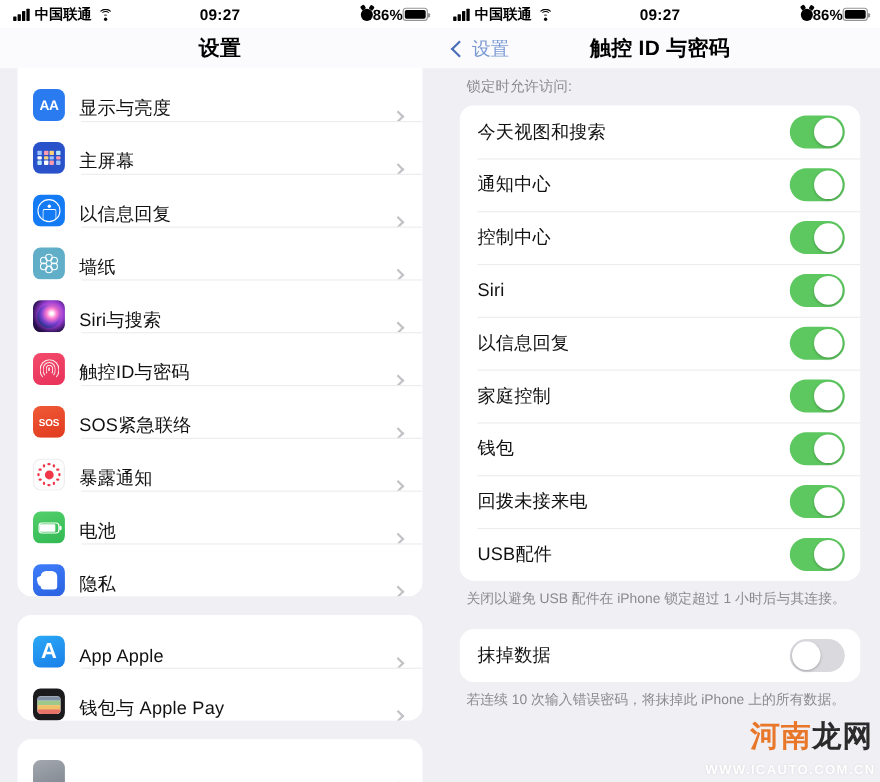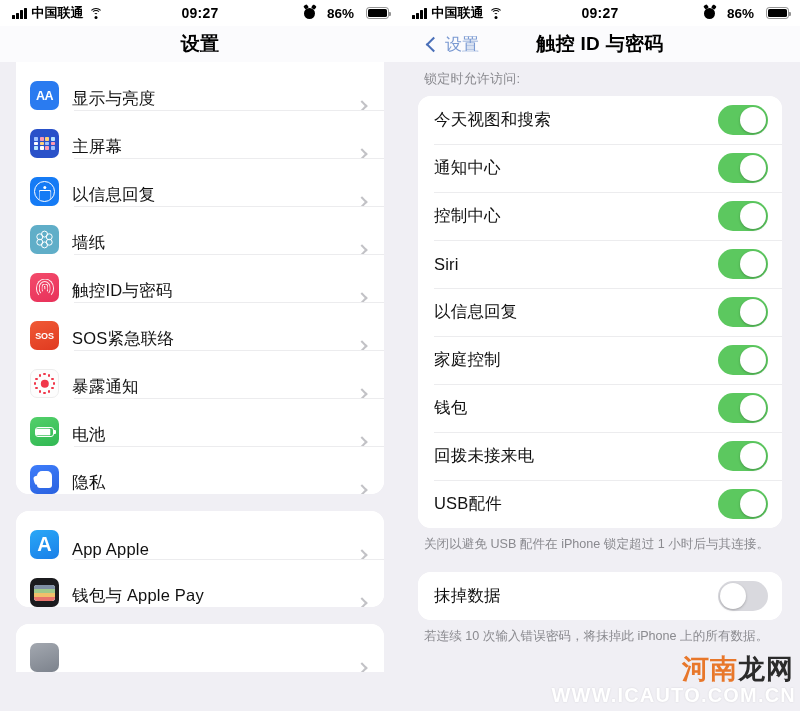--- a/index.html
+++ b/index.html
@@ -17,21 +17,21 @@
   
   .statusbar {
     height:26px; display:flex; align-items:center;
     padding:0 11px 0 12px; background:#ffffff;
     font-size:13.5px; font-weight:bold; color:#000;
     position:relative;
   }
   .sb-left { display:flex; align-items:center; gap:5px; }
   .sb-center { position:absolute; left:0; right:0; text-align:center;
                font-size:14px; font-weight:bold; letter-spacing:.2px; pointer-events:none;}
-  .sb-right { margin-left:auto; display:flex; align-items:center; gap:12px; z-index:2;}
+  .sb-right { margin-left:auto; display:flex; align-items:center; gap:0; z-index:2;}
   .carrier { font-size:13px; font-weight:bold; }
 
   .bars { display:flex; align-items:flex-end; gap:1.5px; height:11px; }
   .bars i { width:2.5px; background:#000; border-radius:.5px; display:block; }
   .bars i:nth-child(1){height:4px;} .bars i:nth-child(2){height:6px;}
   .bars i:nth-child(3){height:8.5px;} .bars i:nth-child(4){height:11px;}
 
   .wifi { position:relative; width:14px; height:11px; }
   .wifi span { position:absolute; left:50%; transform:translateX(-50%);
     border:1.6px solid #000; border-bottom-color:transparent;
@@ -50,21 +50,21 @@
   .alarm:after{ right:-0.4px; transform:rotate(35deg);}
 
   .batt { width:23px; height:11.5px; border:1.3px solid rgba(0,0,0,.42);
           border-radius:3.2px; position:relative; padding:1.1px; }
   .batt:after { content:""; position:absolute; right:-3.2px; top:3.4px;
           width:1.8px; height:4.2px; background:rgba(0,0,0,.42); border-radius:0 1px 1px 0;}
   .batt i { display:block; height:100%; background:#000; border-radius:1.6px; }
 
   
   .navbar { height:36px; background:#fbfbfd; display:flex; align-items:center;
-            position:relative; padding:0 28px; }
+            position:relative; padding:0 12px; }
   .nav-title { position:absolute; left:0; right:0; text-align:center;
                font-size:19px; font-weight:bold; color:#000; letter-spacing:.3px; }
   .nav-back { display:flex; align-items:center; gap:4px; z-index:3; color:#5d7fbf;
               font-size:17px; }
   .chev-back { width:11px; height:11px; border-left:2.4px solid #4a6fb8;
                border-bottom:2.4px solid #4a6fb8; transform:rotate(45deg); display:block;
                margin-right:2px;}
   .nav-back-label { font-size:17px; color:#7b9ad2; }
 
   
@@ -187,21 +187,21 @@
   .toggle.on .knob { left:21.7px; }
 
   .footnote { font-size:12.6px; color:#8a8a8f; line-height:1.5; padding:7px 8px 0 6px; }
   .gap-r { height:18px; }
 
   
   .watermark { position:absolute; right:6px; bottom:28px; font-size:27px;
      font-weight:bold; letter-spacing:1px; line-height:1; white-space:nowrap; }
   .watermark .o { color:#e8772a; }
   .watermark .k { color:#2b2b2b; }
-  .wm-url { position:absolute; right:4px; bottom:4px; color:#fff; font-size:20px;
+  .wm-url { position:absolute; right:4px; bottom:4px; color:#fff; font-size:12px;
      font-weight:bold; letter-spacing:1.2px; white-space:nowrap;
      text-shadow:0 0 2px rgba(0,0,0,.12); }
 </style>
 </head>
 <body>
 
 <div class="screen">
 
   <div class="pane left">
 
@@ -282,20 +282,27 @@
                 <i></i>
                 <i></i>
                 <i></i>
                 <i></i>
               </span>
           </span>
           <span class="row-label">墙纸</span>
           <span class="chev"></span>
         </div>
 
+        <div class="row">
+          <span class="icon ic-siri">
+              <span class="orb"></span>
+            </span>
+          <span class="row-label">Siri与搜索</span>
+          <span class="chev"></span>
+        </div>
 
         <div class="row">
           <span class="icon ic-touch">
             <span class="fp">
                 <i></i>
                 <i></i>
                 <i></i>
                 <i></i>
               </span>
           </span>

